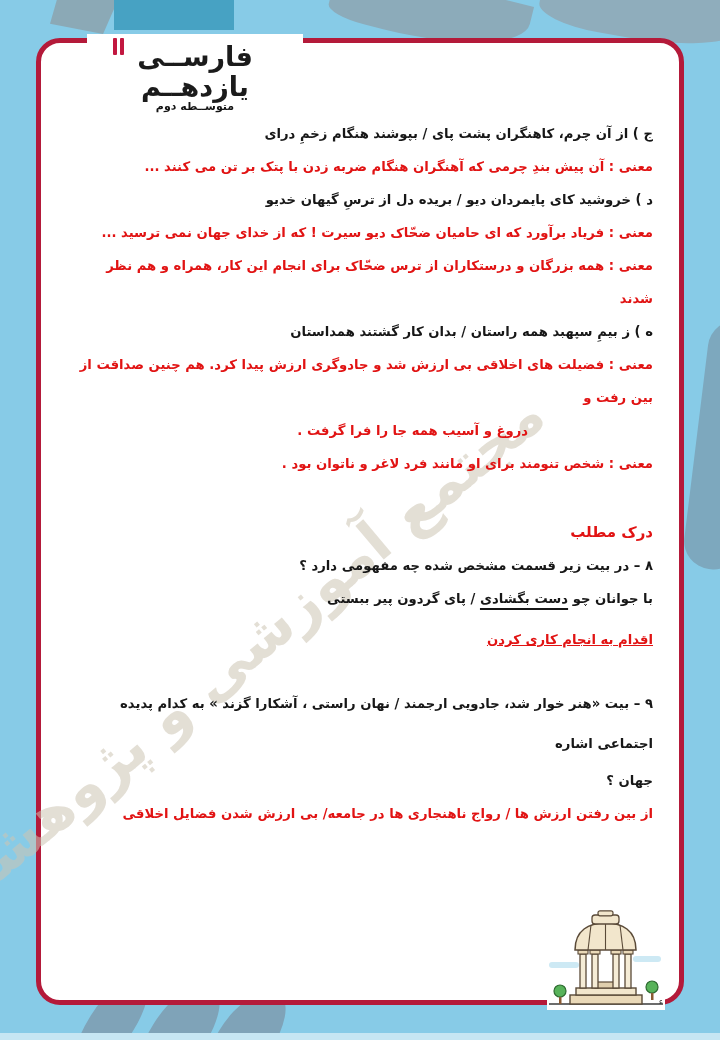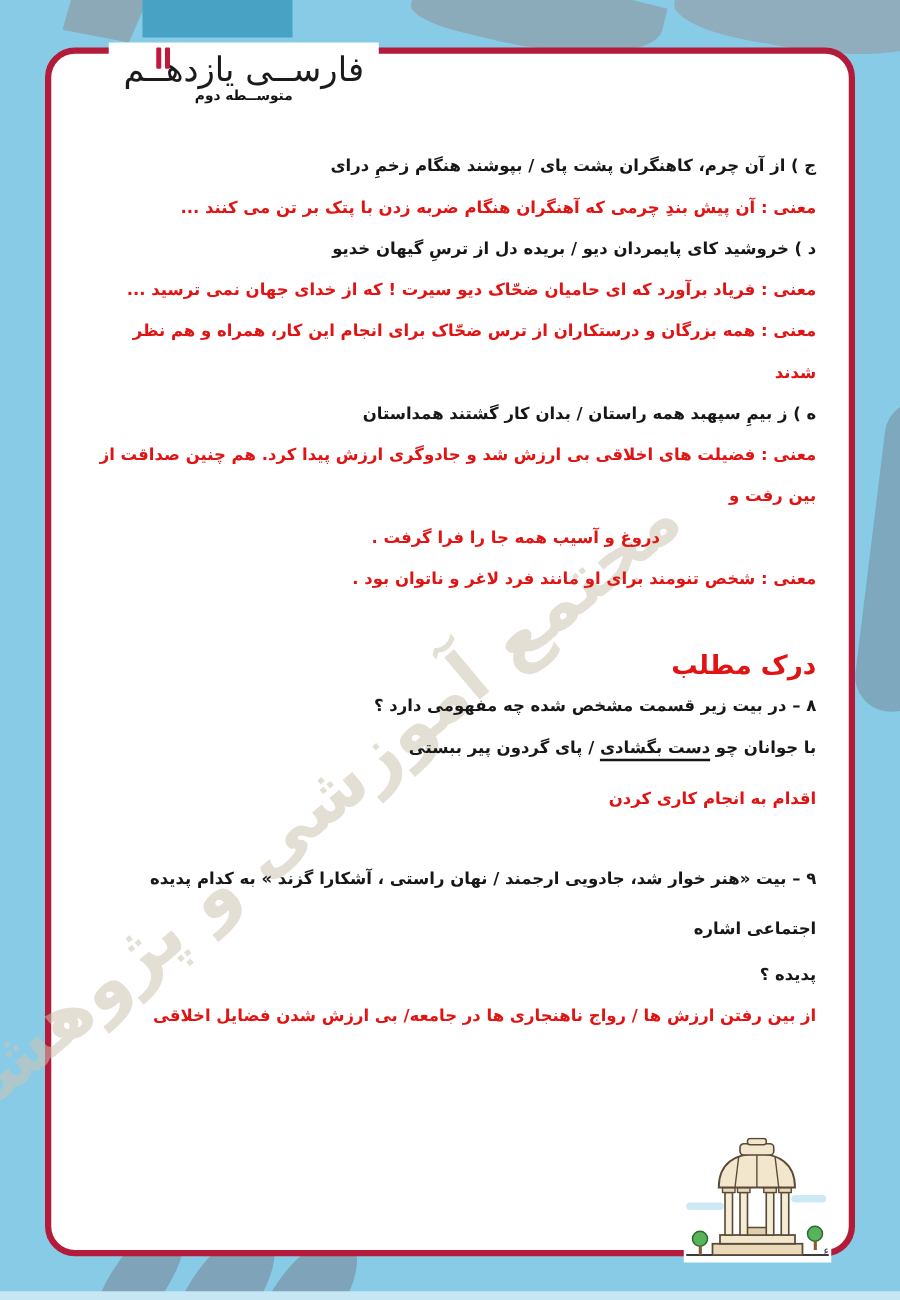--- a/index.html
+++ b/index.html
@@ -37,33 +37,33 @@
     text-align:center;font-size:58px;font-weight:bold;
     color:#cdc5b4;opacity:.55;white-space:nowrap;
     transform:rotate(-40deg);transform-origin:center;z-index:0;
     pointer-events:none;
   }
   
   .logo{
     position:absolute;top:-9px;left:46px;width:216px;background:#ffffff;
     z-index:4;text-align:center;padding:8px 0 2px;
   }
-  .logo-title{position:relative;display:inline-block;font-size:27px;font-weight:normal;
+  .logo-title{position:relative;display:inline-block;font-size:27px;font-weight:bold;
     color:#1b1b1b;direction:rtl;letter-spacing:1px;line-height:30px;}
   .logo-bars{position:absolute;left:26px;top:-4px;display:flex;gap:3px;}
   .logo-bars .bar{width:4px;height:17px;background:#c21840;border-radius:1px;}
   .logo-sub{font-size:11px;font-weight:bold;color:#141414;margin-top:-2px;letter-spacing:1px;}
 
   
   .content{position:absolute;top:74px;right:26px;left:30px;text-align:right;z-index:3;}
   .ln{margin:0;font-size:13.2px;font-weight:bold;line-height:33px;color:#171717;}
   .red{color:#e11313;}
   .indent{padding-right:125px;}
-  .heading{font-size:21px;margin-top:36px;}
-  .q8a{margin-top:8px;}
+  .heading{font-size:15px;margin-top:36px;}
+  .q8a{margin-top:8px;text-decoration:underline;}
   .q9{margin-top:28px;line-height:40px;}
   .uline{text-decoration:underline;text-underline-offset:5px;text-decoration-thickness:1.5px;}
 
   
   .pavilion-box{position:absolute;right:14px;bottom:-10px;width:118px;height:100px;
     background:#ffffff;z-index:4;}
   .page-mark{position:absolute;right:2px;bottom:4px;font-size:9px;color:#333;z-index:5;}
 </style>
 </head>
 <body>
@@ -103,21 +103,21 @@
     <p class="ln red">معنی : فضیلت های اخلاقی بی ارزش شد و جادوگری ارزش پیدا کرد. هم چنین صداقت از بین رفت و</p>
     <p class="ln red indent">دروغ و آسیب همه جا را فرا گرفت .</p>
     <p class="ln red">معنی : شخص تنومند برای او مانند فرد لاغر و ناتوان بود .</p>
 
     <p class="ln red heading">درک مطلب</p>
     <p class="ln">۸ – در بیت زیر قسمت مشخص شده چه مفهومی دارد ؟</p>
     <p class="ln"><span>با جوانان چو </span><span class="uline">دست بگشادی</span><span> / پای گردون پیر ببستی</span></p>
     <p class="ln red q8a">اقدام به انجام کاری کردن</p>
 
     <p class="ln q9">۹ – بیت «هنر خوار شد، جادویی ارجمند /  نهان راستی ، آشکارا گزند » به کدام پدیده اجتماعی اشاره</p>
-    <p class="ln">پدیده ؟</p>
+    <p class="ln">جهان ؟</p>
     <p class="ln red">از بین رفتن ارزش ها / رواج ناهنجاری ها در جامعه/ بی ارزش شدن فضایل اخلاقی</p>
   </div>
 
   <div class="pavilion-box">
     <svg viewBox="0 0 118 100" width="118" height="100">
 
       <rect x="2" y="52" width="30" height="6" rx="3" fill="#cde9f4"></rect>
       <rect x="86" y="46" width="28" height="6" rx="3" fill="#cde9f4"></rect>
 
       <line x1="2" y1="94" x2="116" y2="94" stroke="#3b3b3b" stroke-width="1.6"></line>

